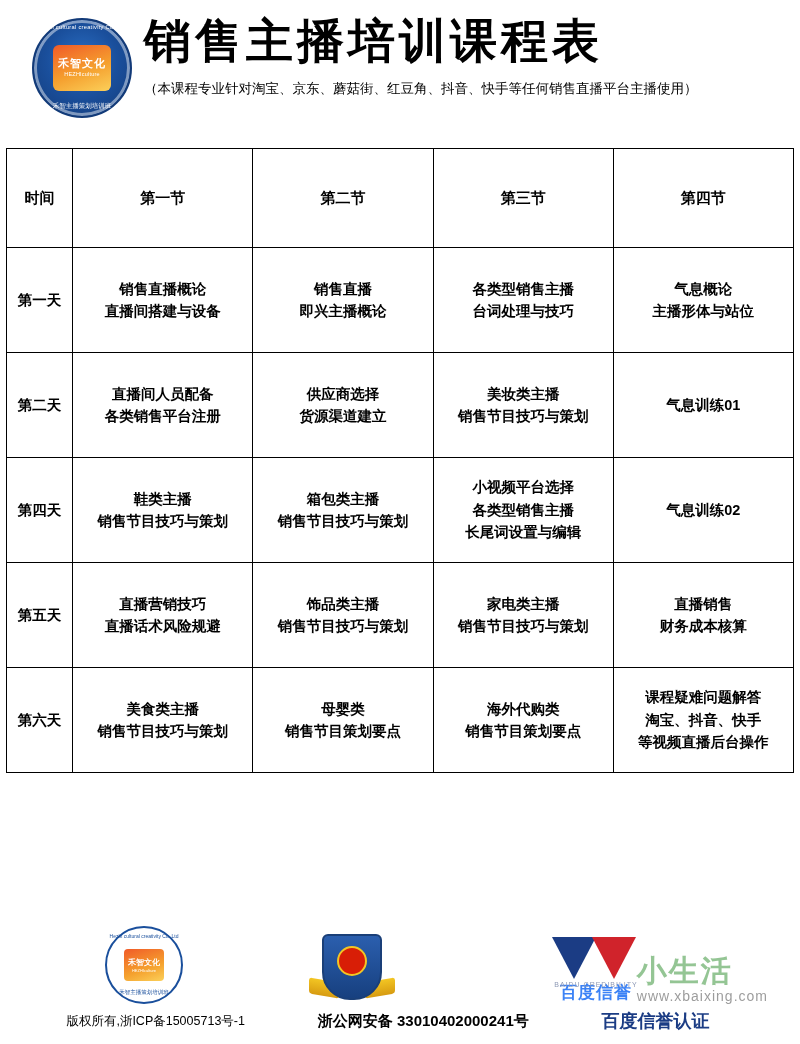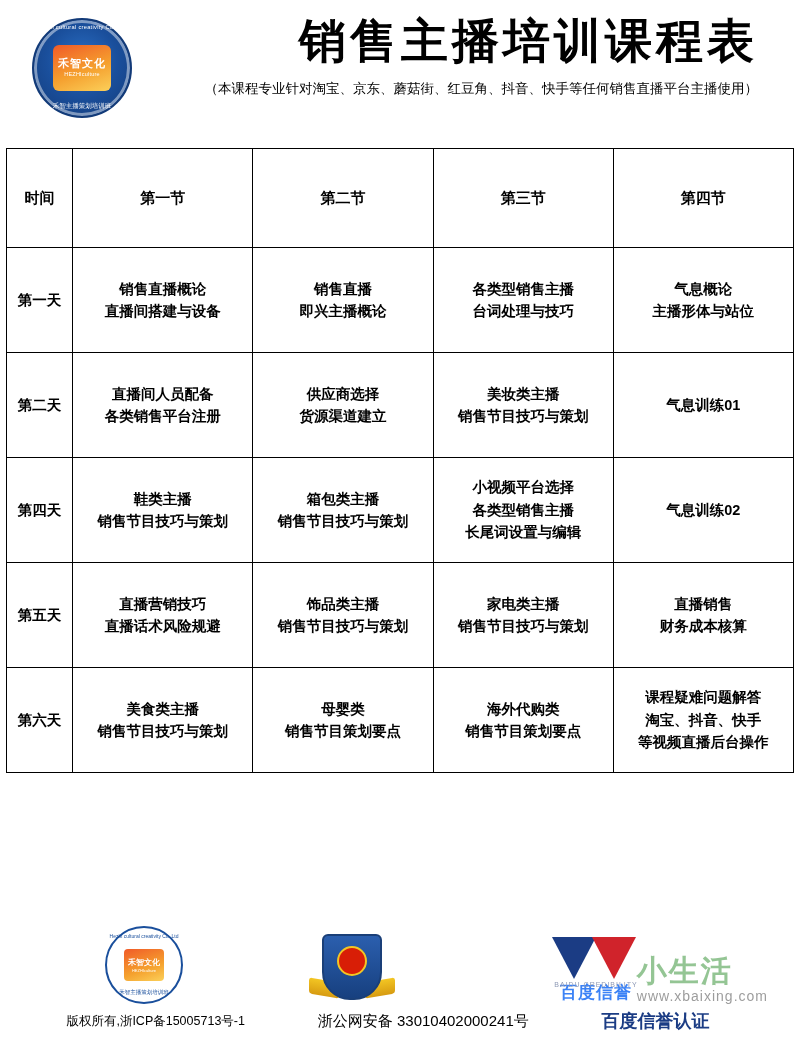--- a/index.html
+++ b/index.html
@@ -94,21 +94,20 @@
     font-size: 5.5px;
     color: #ffffff;
     margin-top: 2px;
     letter-spacing: 0.2px;
   }
 
   .title-block {
     flex: 1;
     padding-left: 6px;
     padding-top: 2px;
-    text-align: right;
   }
   .main-title {
     font-family: "DejaVu Sans", "Liberation Sans", sans-serif;
     font-size: 47px;
     font-weight: bold;
     letter-spacing: 4px;
     line-height: 1.15;
     color: #000;
     white-space: nowrap;
   }
@@ -289,21 +288,21 @@
 
   .footer-bar {
     display: flex;
     align-items: center;
     justify-content: space-around;
     padding: 0 30px;
     font-size: 13px;
     height: 34px;
   }
   .footer-bar .item-left { font-size: 12.5px; }
-  .footer-bar .item-mid { font-size: 15px; font-weight: normal; }
+  .footer-bar .item-mid { font-size: 15px; font-weight: bold; }
   .footer-bar .item-right { font-size: 18px; font-weight: bold; color: #1b3c84; }
 
   
   .watermark {
     position: absolute;
     right: 8px;
     bottom: 40px;
     font-size: 30px;
     font-weight: bold;
     color: rgba(60,150,60,0.55);

